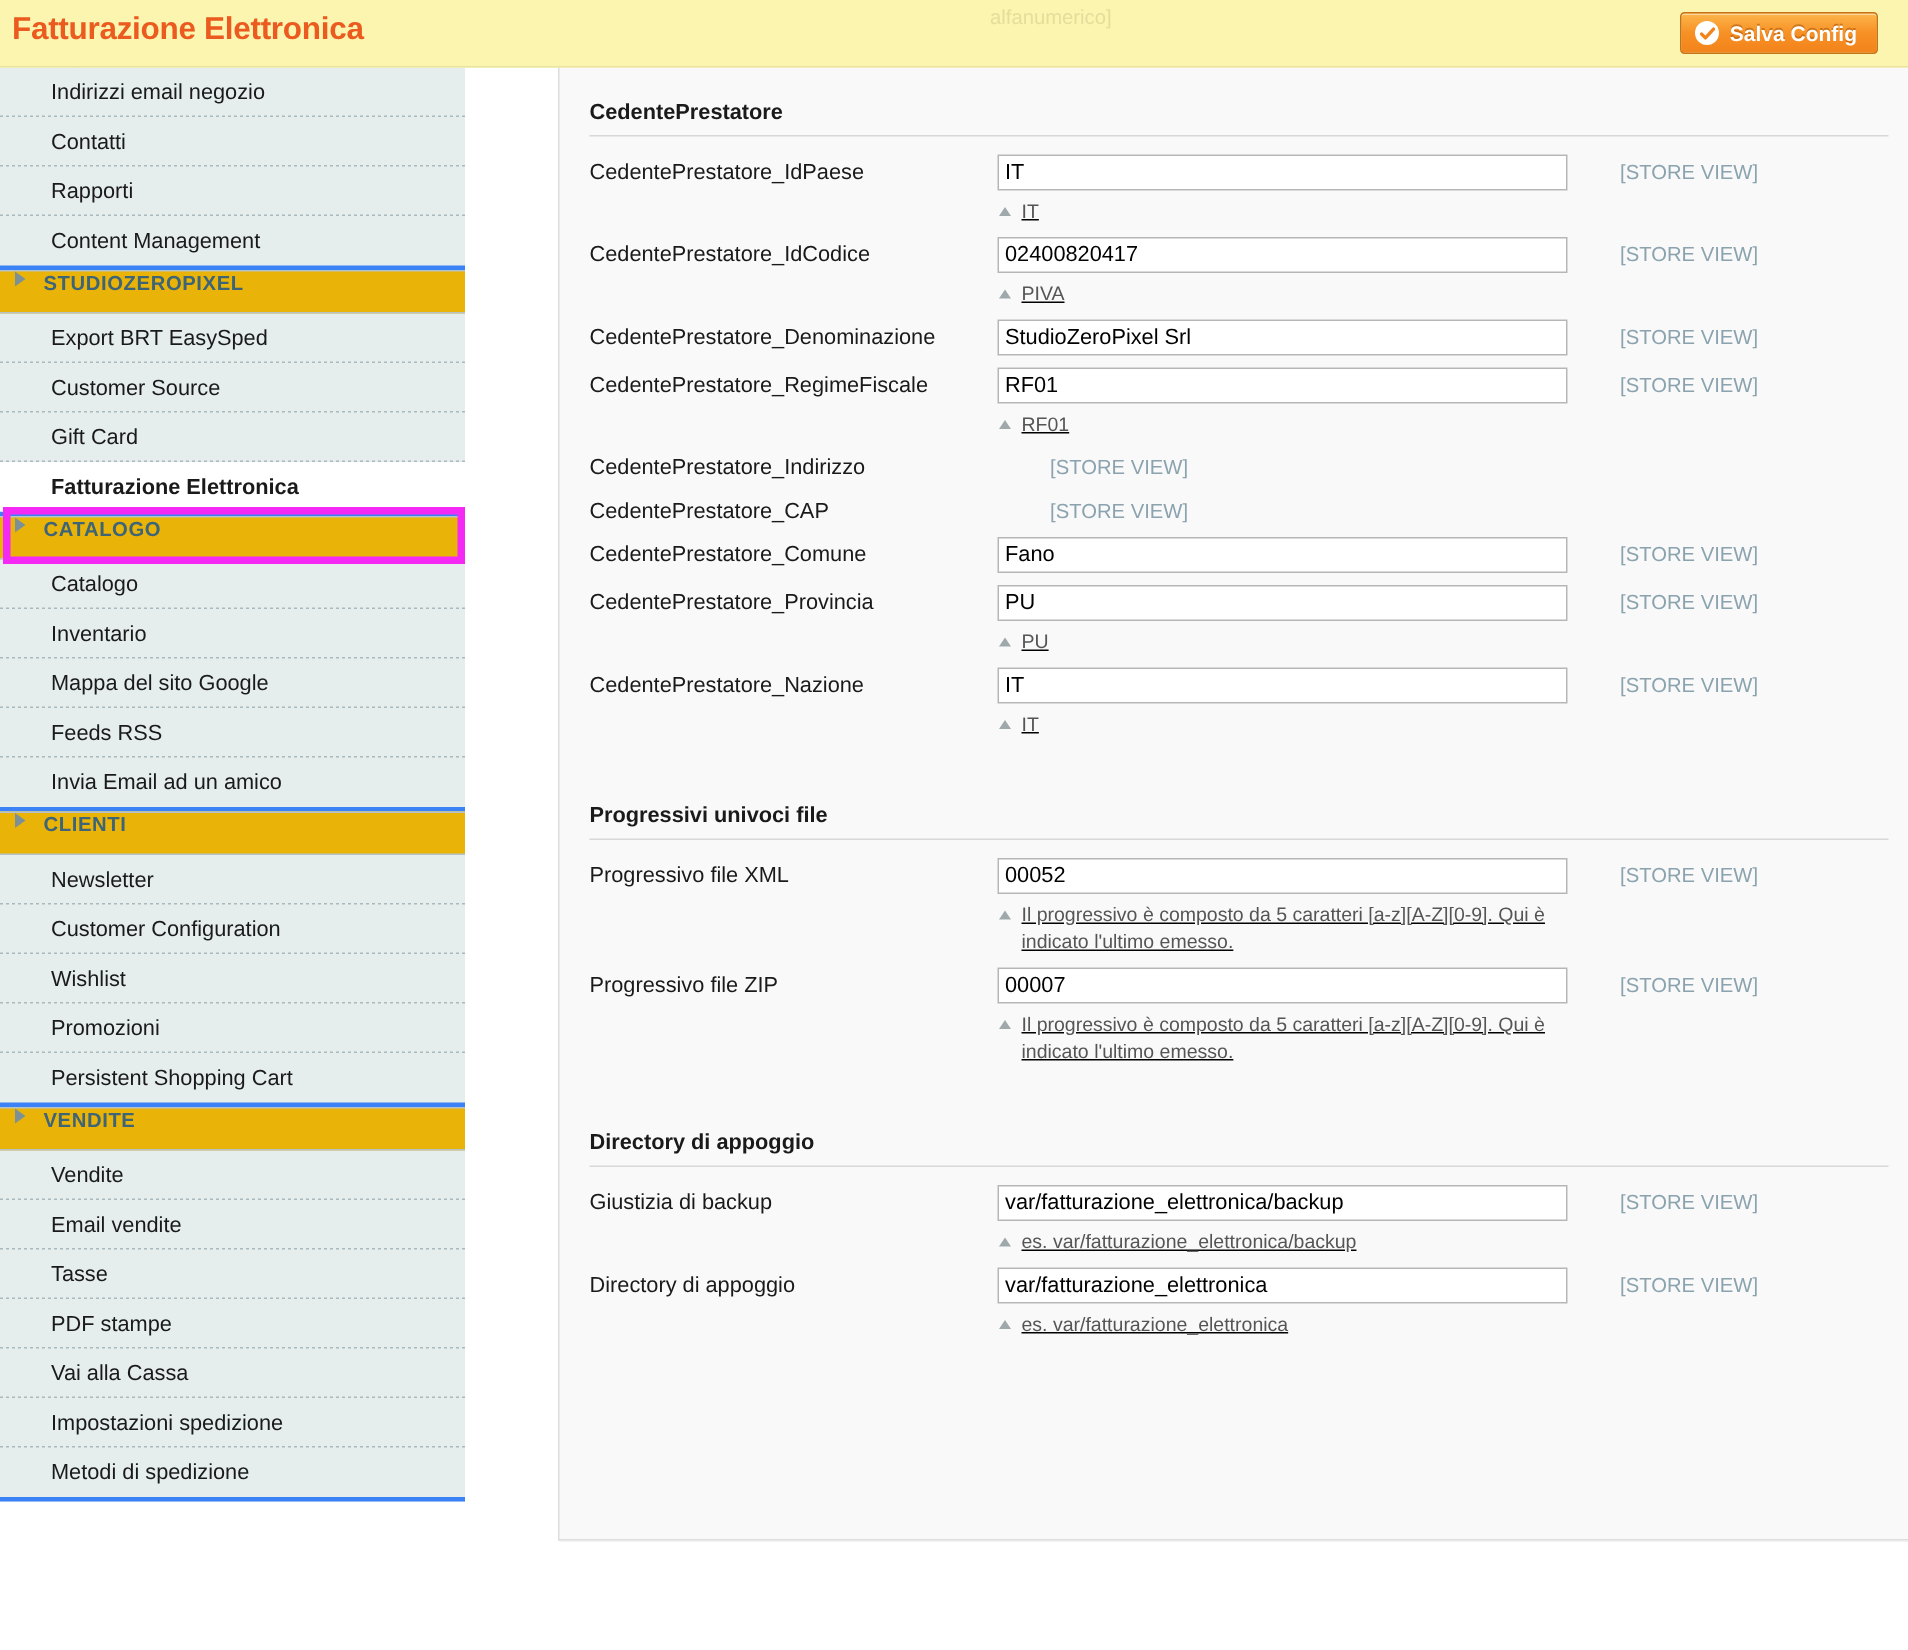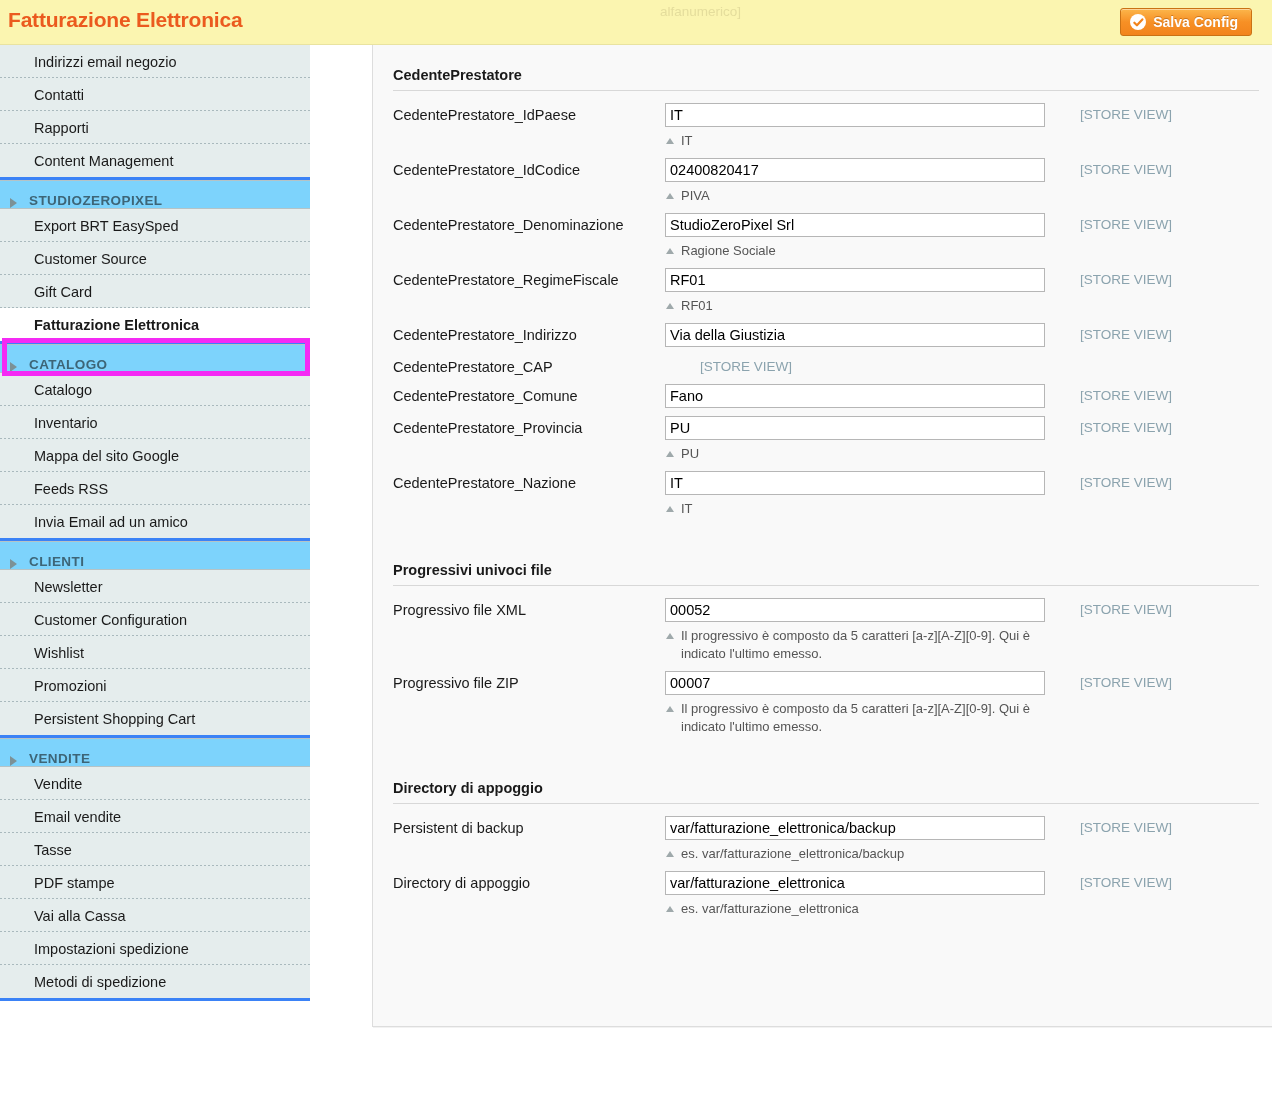--- a/index.html
+++ b/index.html
@@ -16,23 +16,23 @@
   
   #sidebar {
     position: absolute; left: 0; top: 0;
     width: 310px; height: 1100px;
     background: #ffffff;
     overflow: hidden;
   }
   .nav-section { width: 310px; }
   .section-head {
     position: relative;
-    background: #7dd3fc;
+    background: #eab308;
     height: 29px;
-    display: flex; align-items: flex-end;
+    display: flex; align-items: flex-start;
     padding-left: 10px;
     border-top: 1px solid #b5c3c6;
     border-bottom: 1px solid #b5c3c6;
   }
   .section-head .tri {
     width: 0; height: 0;
     border-left: 7px solid #7c9196;
     border-top: 5px solid transparent;
     border-bottom: 5px solid transparent;
     margin-right: 12px;
@@ -151,21 +151,21 @@
   }
   .frow.tight { padding-top: 8px; }
   .flabel {
     width: 272px;
     flex: 0 0 272px;
     font-size: 14.5px;
     color: #1a1a1a;
     padding-top: 3px;
     line-height: 18px;
   }
-  .fctrl { flex: 0 0 380px; width: 380px; }
+  .fctrl { flex: 0 0 380px; width: 380px; text-decoration: underline; }
   .fctrl input {
     width: 380px; height: 24px;
     border: 1px solid #b6b6b6;
     background: #ffffff;
     font-family: "Liberation Sans", sans-serif;
     font-size: 14.5px;
     color: #000000;
     padding: 1px 4px;
     outline: none;
   }
@@ -303,45 +303,38 @@
               <span class="htext">PIVA</span>
             </div>
           </div>
           <div class="scope">[STORE VIEW]</div>
         </div>
 
         <div class="frow tight">
           <div class="flabel">CedentePrestatore_Denominazione</div>
           <div class="fctrl">
             <input type="text" value="StudioZeroPixel Srl" style="">
-            <div class="hint">
-              <span class="tri-up"></span>
-              <span class="htext">Ragione Sociale</span>
-            </div>
           </div>
           <div class="scope">[STORE VIEW]</div>
         </div>
 
         <div class="frow tight">
           <div class="flabel">CedentePrestatore_RegimeFiscale</div>
           <div class="fctrl">
             <input type="text" value="RF01" style="">
             <div class="hint">
               <span class="tri-up"></span>
               <span class="htext">RF01</span>
             </div>
           </div>
           <div class="scope">[STORE VIEW]</div>
         </div>
 
         <div class="frow tight">
           <div class="flabel">CedentePrestatore_Indirizzo</div>
-          <div class="fctrl">
-            <input type="text" value="Via della Giustizia" style="">
-          </div>
           <div class="scope">[STORE VIEW]</div>
         </div>
 
         <div class="frow tight">
           <div class="flabel">CedentePrestatore_CAP</div>
           <div class="scope">[STORE VIEW]</div>
         </div>
 
         <div class="frow tight">
           <div class="flabel">CedentePrestatore_Comune</div>
@@ -411,21 +404,21 @@
       </div>
     </div>
 
     <div class="spacer-lg"></div>
 
     <div class="fieldset">
       <div class="legend">Directory di appoggio</div>
       <div class="rows">
 
         <div class="frow">
-          <div class="flabel">Persistent di backup</div>
+          <div class="flabel">Giustizia di backup</div>
           <div class="fctrl">
             <input type="text" value="var/fatturazione_elettronica/backup" style="">
             <div class="hint">
               <span class="tri-up"></span>
               <span class="htext">es. var/fatturazione_elettronica/backup</span>
             </div>
           </div>
           <div class="scope">[STORE VIEW]</div>
         </div>
 

